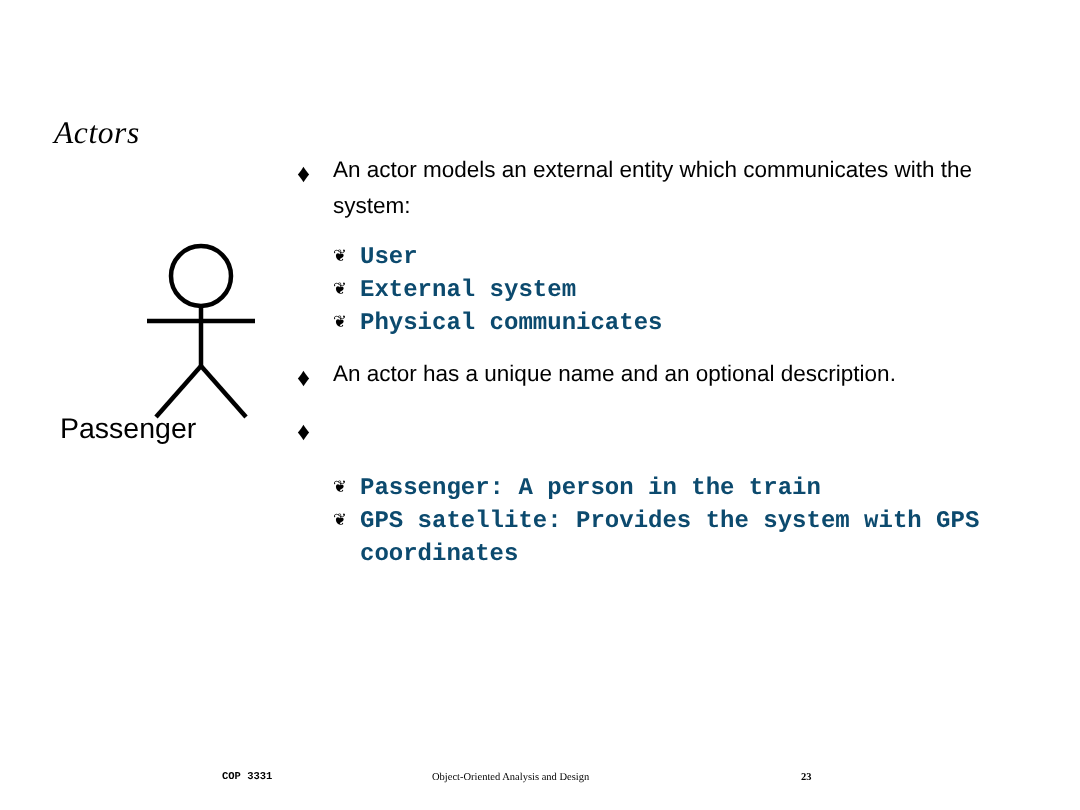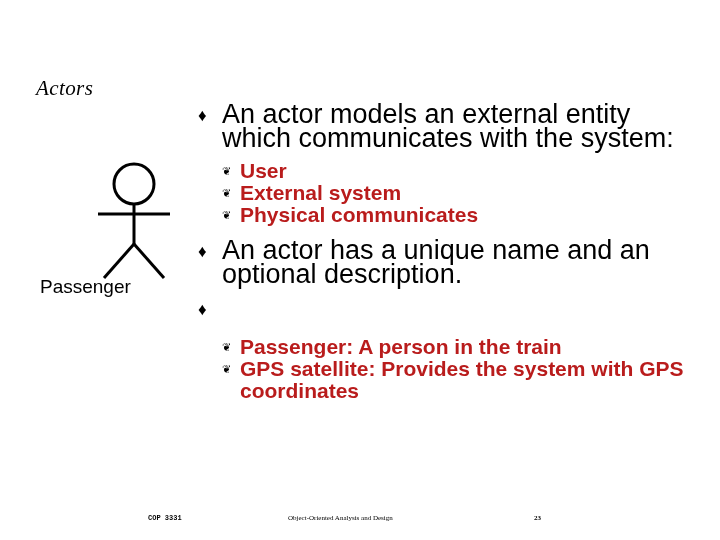--- a/index.html
+++ b/index.html
@@ -66,44 +66,45 @@
   .lvl1 .bullet {
     flex: 0 0 auto;
     width: 24px;
     font-size: 17px;
     line-height: 24px;
     color: #000000;
     text-align: left;
     padding-top: 2px;
   }
   .lvl1 .text {
-    font-size: 27px;
+    font-size: 15px;
     line-height: 24px;
     color: #000000;
   }
 
   .lvl2wrap {
     margin-left: 24px;
   }
   .lvl2 {
     display: flex;
     align-items: flex-start;
   }
   .lvl2 .bullet {
     flex: 0 0 auto;
     width: 18px;
     font-size: 11px;
     line-height: 22px;
     color: #000000;
   }
   .lvl2 .text {
-    font-size: 21px;
+    font-size: 16px;
     font-weight: bold;
     line-height: 22px;
-    color: #b91c1c;
+    color: #0c4a6e;
+    font-family: Liberation Mono, monospace;
   }
 
   .gap-sm { height: 8px; }
   .gap-md { height: 12px; }
 
   
   .footer-left {
     position: absolute;
     left: 148px;
     top: 514px;

